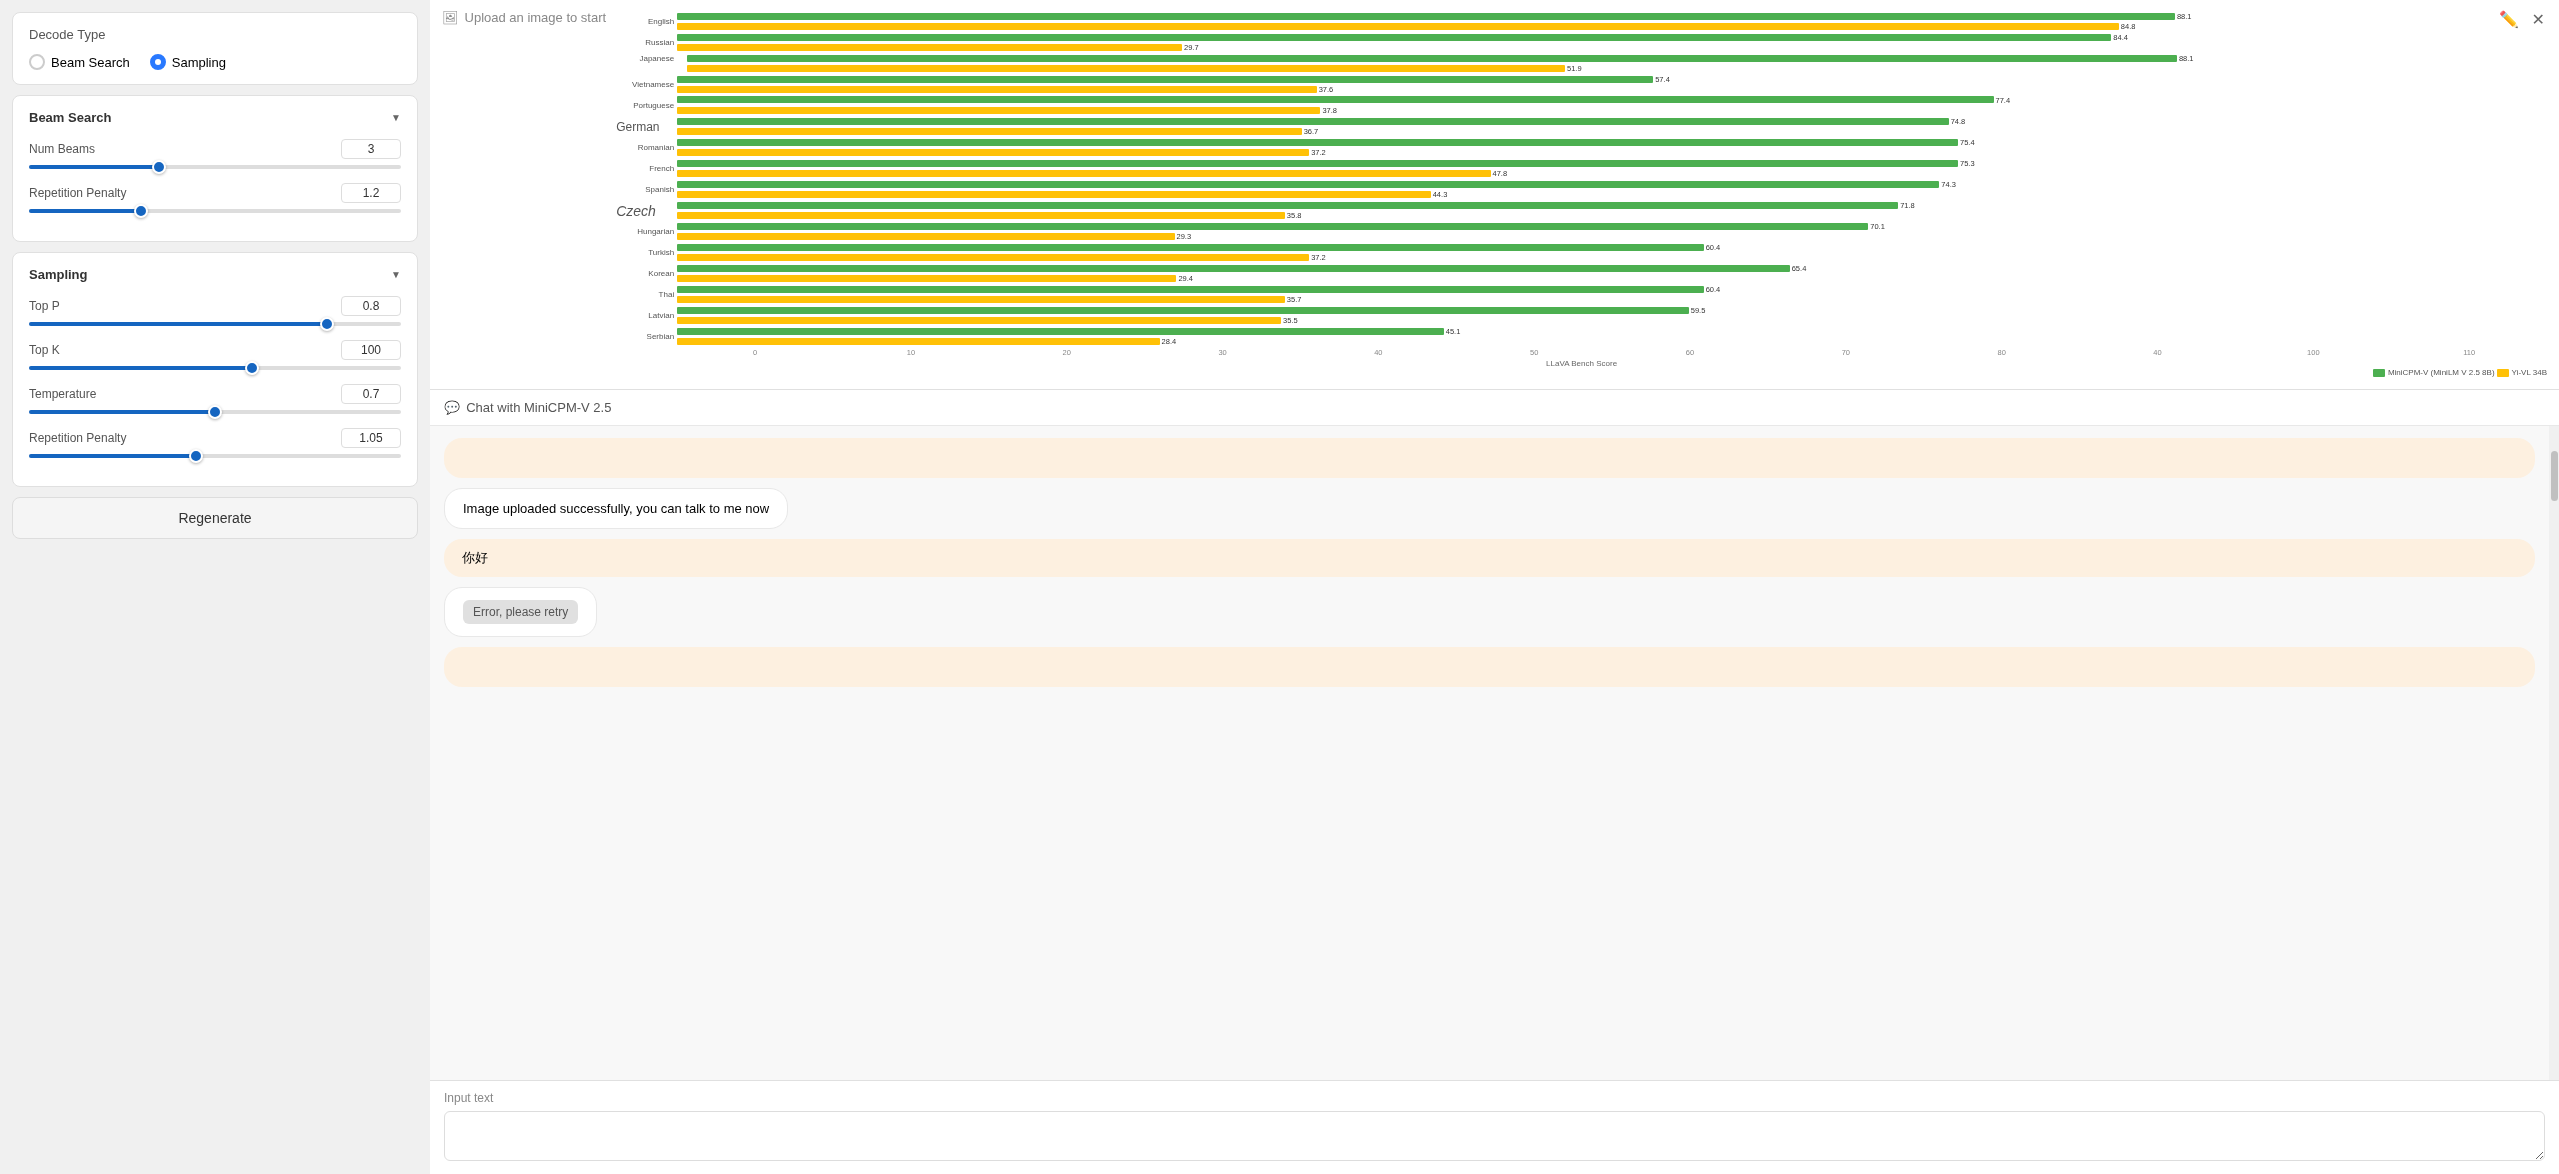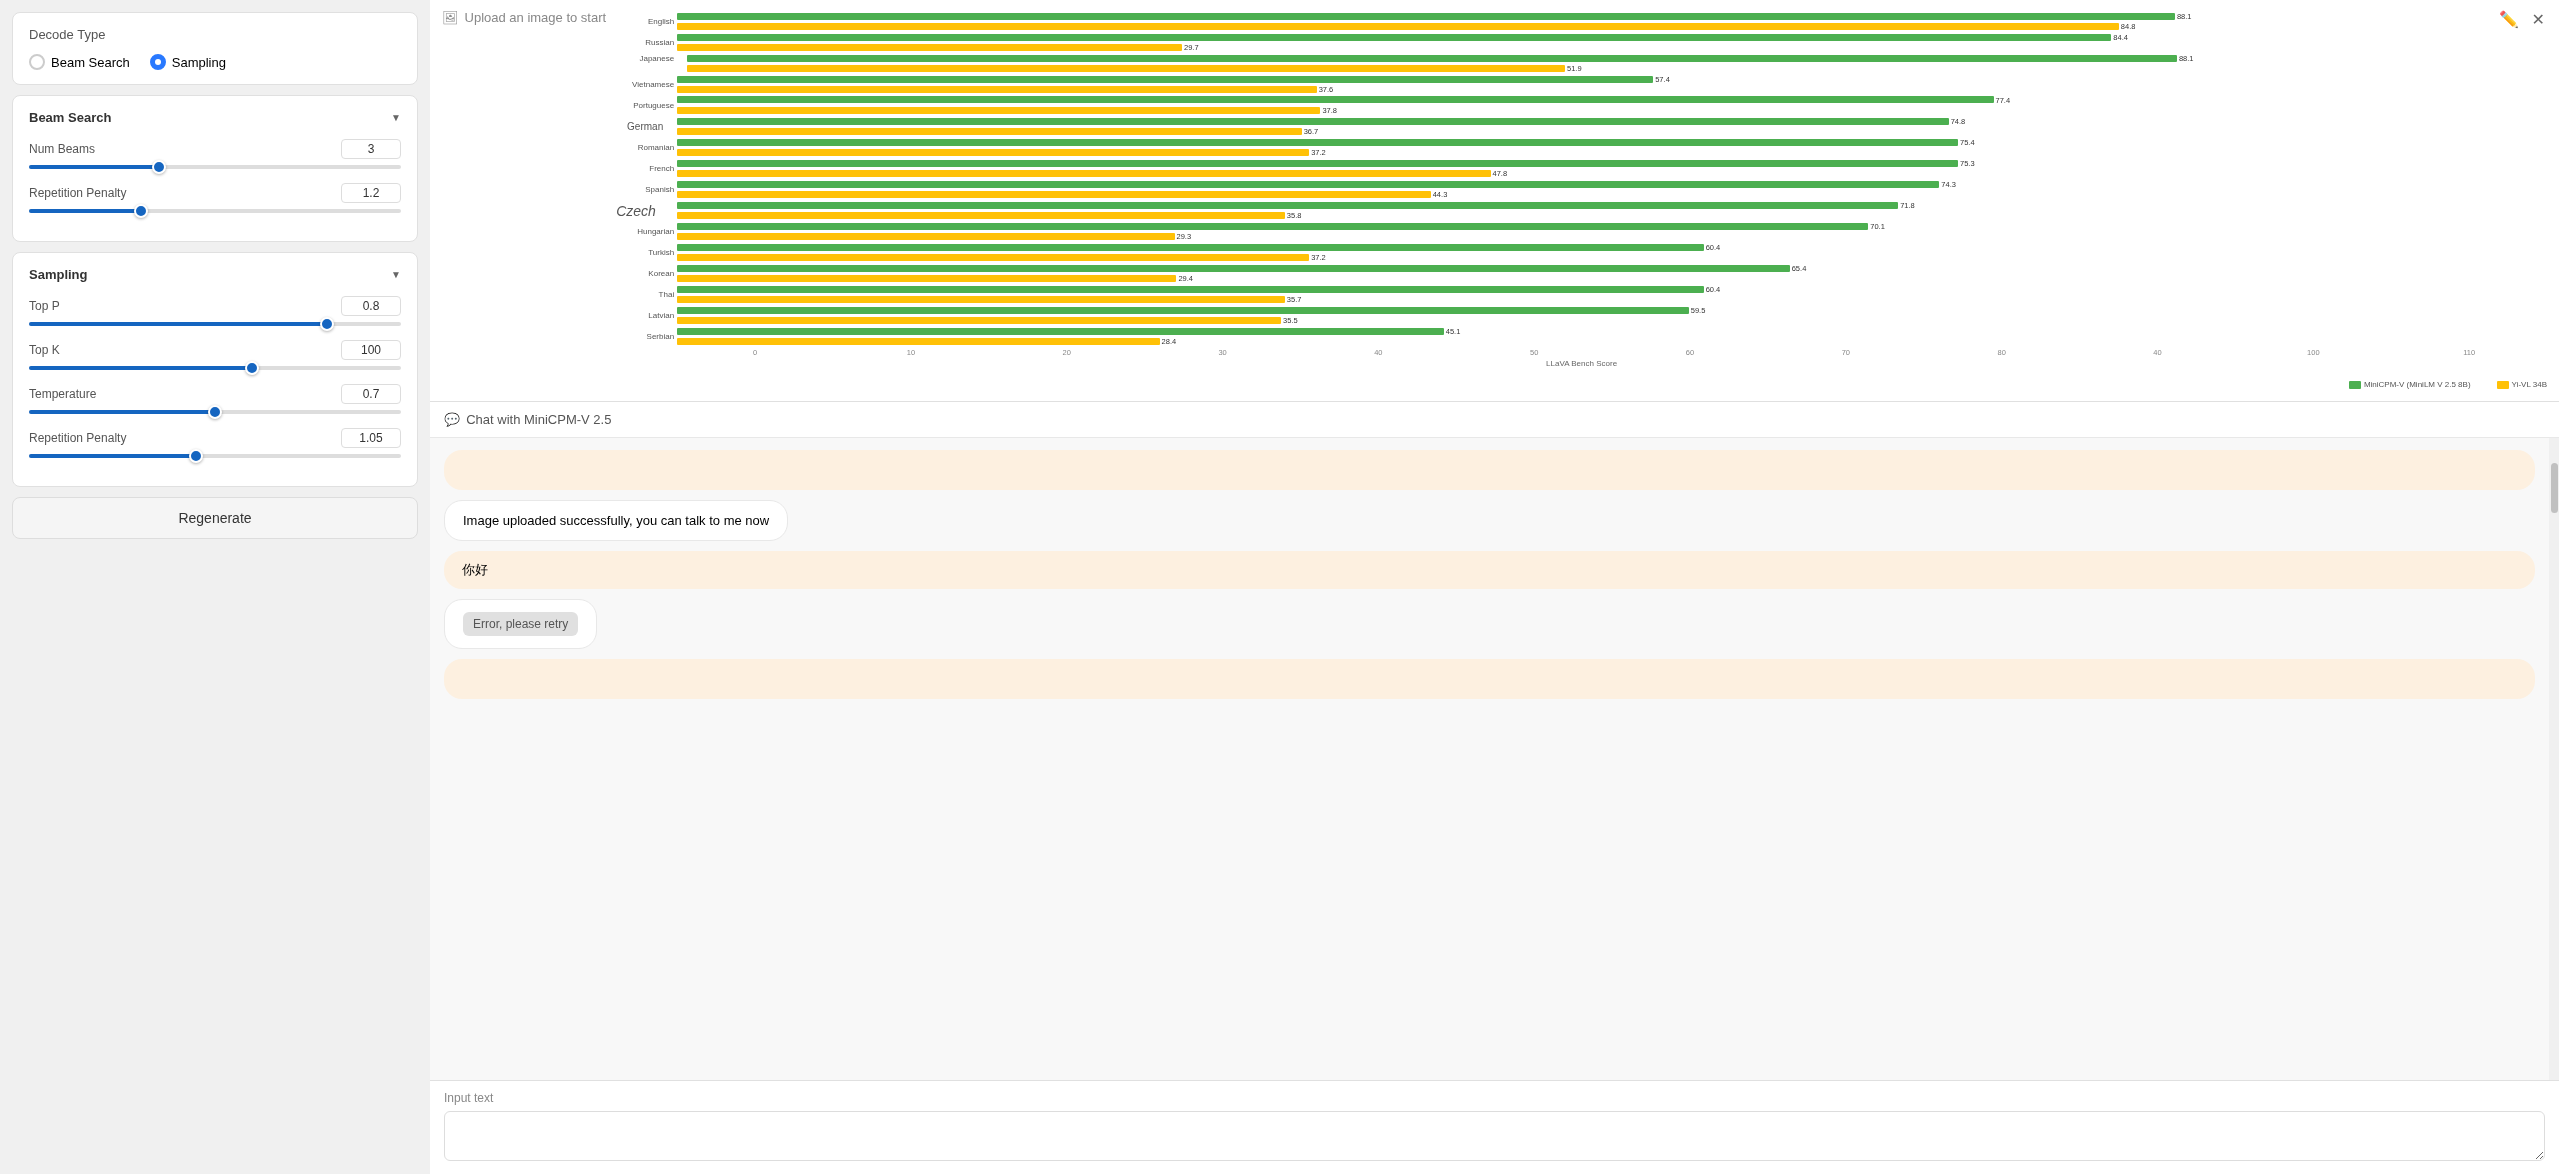--- a/index.html
+++ b/index.html
@@ -478,21 +478,21 @@
             <span style="font-size:7.5px;color:#333;margin-left:2px;">77.4</span>
           </div>
           <div style="display:flex;align-items:center;">
             <div style="width:34.4%;height:7px;background:#ffc107;border-radius:1px;"></div>
             <span style="font-size:7.5px;color:#333;margin-left:2px;">37.8</span>
           </div>
         </div>
       </div>
 
       <div style="display:flex;align-items:center;gap:3px;">
-        <span style="font-size:10px;color:#555;width:58px;text-align:center;flex-shrink:0;">German</span>
+        <span style="font-size:12px;color:#555;width:58px;text-align:left;flex-shrink:0;">German</span>
         <div style="display:flex;flex-direction:column;gap:1px;flex:1;">
           <div style="display:flex;align-items:center;">
             <div style="width:68.0%;height:7px;background:#4caf50;border-radius:1px;"></div>
             <span style="font-size:7.5px;color:#333;margin-left:2px;">74.8</span>
           </div>
           <div style="display:flex;align-items:center;">
             <div style="width:33.4%;height:7px;background:#ffc107;border-radius:1px;"></div>
             <span style="font-size:7.5px;color:#333;margin-left:2px;">36.7</span>
           </div>
         </div>
@@ -646,21 +646,21 @@
             <div style="flex:1;font-size:7.5px;color:#888;text-align:center;">40</div>
             <div style="flex:1;font-size:7.5px;color:#888;text-align:center;">50</div>
             <div style="flex:1;font-size:7.5px;color:#888;text-align:center;">60</div>
             <div style="flex:1;font-size:7.5px;color:#888;text-align:center;">70</div>
             <div style="flex:1;font-size:7.5px;color:#888;text-align:center;">80</div>
             <div style="flex:1;font-size:7.5px;color:#888;text-align:center;">40</div>
             <div style="flex:1;font-size:7.5px;color:#888;text-align:center;">100</div>
             <div style="flex:1;font-size:7.5px;color:#888;text-align:center;">110</div>
           </div>
           <div style="text-align:center;font-size:8px;color:#666;margin-top:2px;">LLaVA Bench Score</div>
-          <div style="display:flex;gap:26px;justify-content:flex-end;margin-top:12px;">
+          <div style="display:flex;gap:2px;justify-content:flex-end;margin-top:0;">
             <div style="display:flex;align-items:center;gap:3px;font-size:8px;color:#555;">
       <div style="width:12px;height:8px;background:#4caf50;border-radius:1px;"></div>
       <span>MiniCPM-V (MiniLM V 2.5 8B)</span>
     </div>
             <div style="display:flex;align-items:center;gap:3px;font-size:8px;color:#555;">
       <div style="width:12px;height:8px;background:#ffc107;border-radius:1px;"></div>
       <span>Yi-VL 34B</span>
     </div>
           </div>
         </div>

